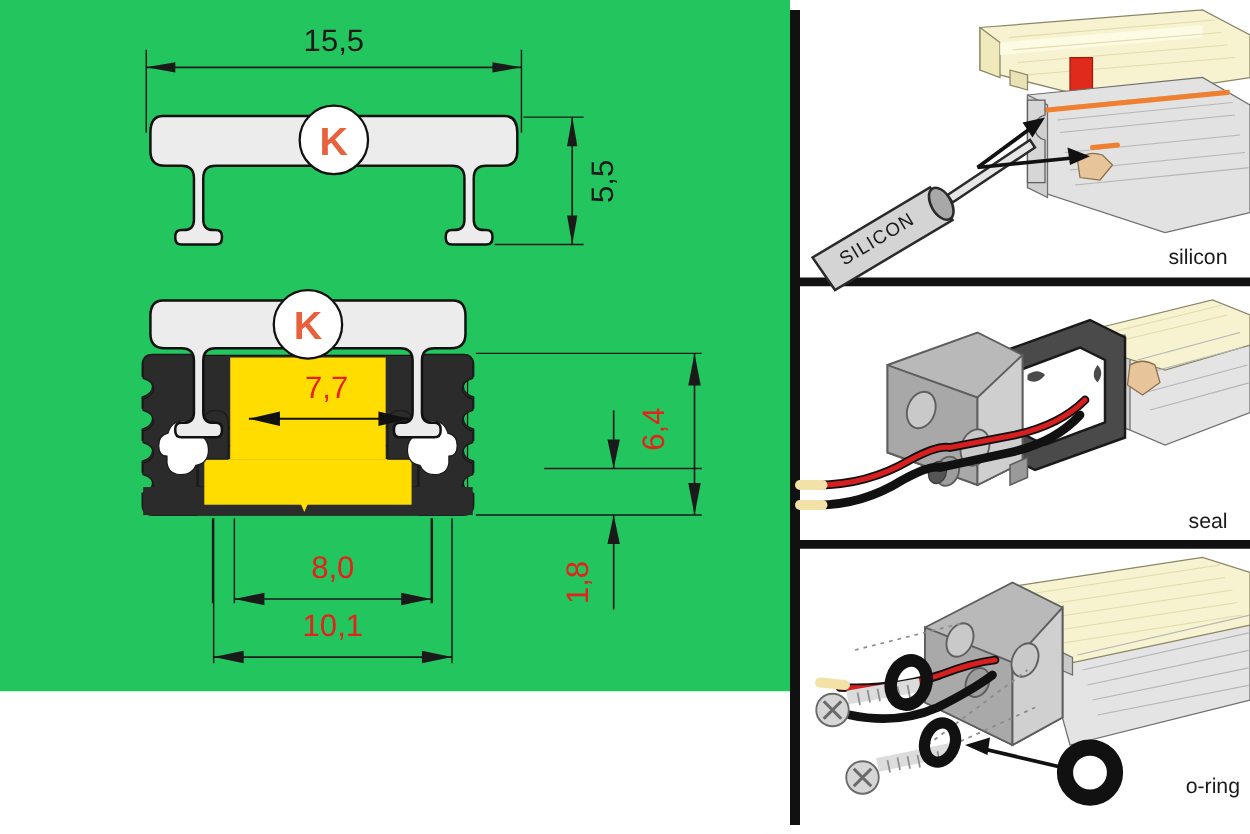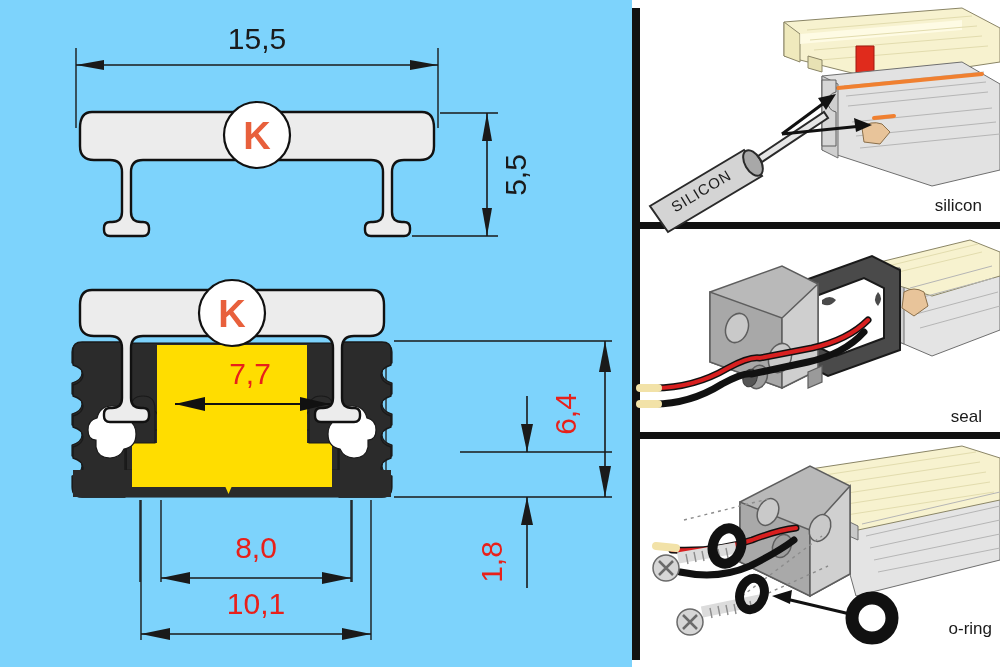--- a/index.html
+++ b/index.html
@@ -5,21 +5,21 @@
 <style>
   html,body{margin:0;padding:0;background:#ffffff;}
   body{
     width:1000px;height:667px;
     font-family:"Liberation Sans", sans-serif;
     overflow:hidden;position:relative;
   }
   #root{position:absolute;inset:0;width:1000px;height:667px;background:#fff;}
 
   
-  #left-pane{position:absolute;left:0;top:0;width:632px;height:667px;background:#7dd3fc;text-decoration:underline;}
+  #left-pane{position:absolute;left:0;top:0;width:632px;height:553px;background:#22c55e;text-decoration:underline;}
   
   #right-pane{position:absolute;left:632px;top:0;width:368px;height:667px;background:#fff;}
 
   .svg-layer{position:absolute;left:0;top:0;width:100%;height:100%;display:block;}
 
   .dim-text{
     font-family:"Liberation Sans", sans-serif;
     font-size:30px;font-weight:400;fill:#1a1a1a;
     dominant-baseline:middle;text-anchor:middle;
   }

